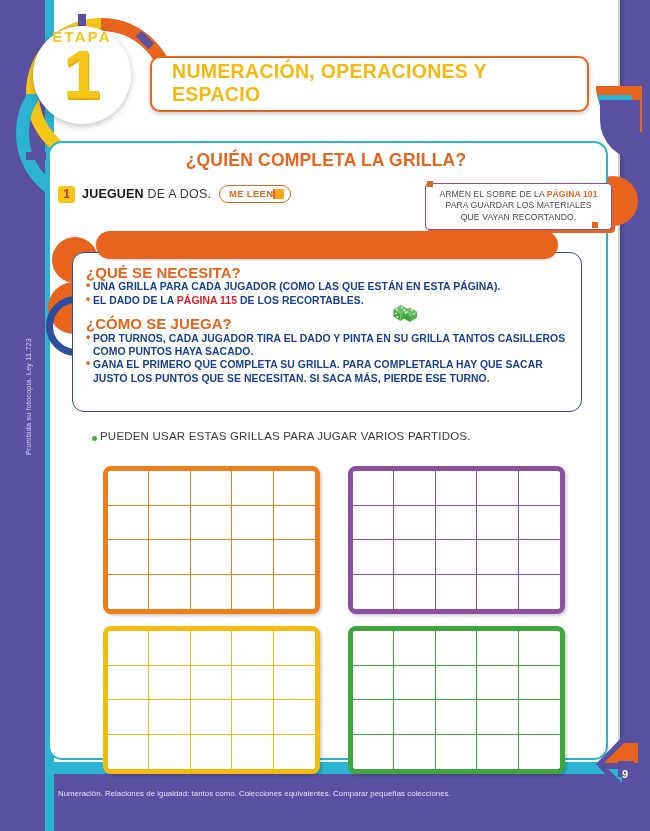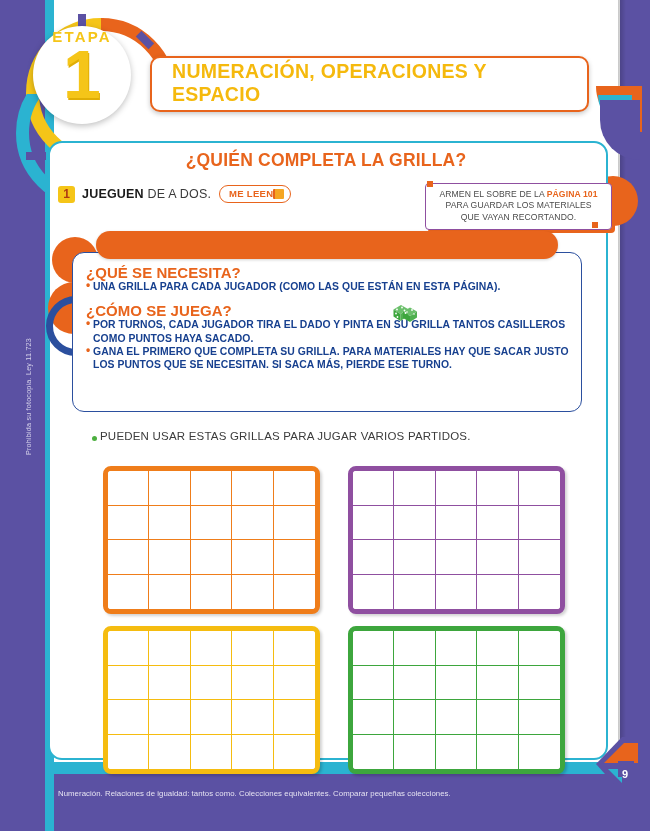--- a/index.html
+++ b/index.html
@@ -535,24 +535,27 @@
   <div class="deco-o1"></div>
   <div class="deco-o2"></div>
   <div class="deco-ring-blue"></div>
 
   <div class="rules-card"></div>
   <div class="rules-header"></div>
 
   <div class="rules-body">
     <div class="rules-sub">¿QUÉ SE NECESITA?</div>
     <div class="rule-li">UNA GRILLA PARA CADA JUGADOR (COMO LAS QUE ESTÁN EN ESTA PÁGINA).</div>
+    <div class="rule-li">
+      <span>EL DADO DE LA </span><span class="pg-red">PÁGINA 115</span><span> DE LOS RECORTABLES.</span>
+    </div>
     <div class="rules-gap"></div>
     <div class="rules-sub">¿CÓMO SE JUEGA?</div>
     <div class="rule-li">POR TURNOS, CADA JUGADOR TIRA EL DADO Y PINTA EN SU GRILLA TANTOS CASILLEROS COMO PUNTOS HAYA SACADO.</div>
-    <div class="rule-li">GANA EL PRIMERO QUE COMPLETA SU GRILLA. PARA MATERIALES HAY QUE SACAR JUSTO LOS PUNTOS QUE SE NECESITAN. SI SACA MÁS, PIERDE ESE TURNO.</div>
+    <div class="rule-li">GANA EL PRIMERO QUE COMPLETA SU GRILLA. PARA COMPLETARLA HAY QUE SACAR JUSTO LOS PUNTOS QUE SE NECESITAN. SI SACA MÁS, PIERDE ESE TURNO.</div>
   </div>
 
   <svg class="dice" viewBox="0 0 28 20">
     <g>
       <path d="M2.5 6.5 L10 2 L17 6 L9.5 11 Z" fill="#6abf6a"></path>
       <path d="M2.5 6.5 L9.5 11 L9.5 18 L2.5 13.5 Z" fill="#3da63d"></path>
       <path d="M9.5 11 L17 6 L17 13 L9.5 18 Z" fill="#4fb04f"></path>
       <path d="M12 8.5 L19 4.5 L26 8.5 L19 13 Z" fill="#6abf6a"></path>
       <path d="M12 8.5 L19 13 L19 19 L12 15 Z" fill="#3da63d"></path>
       <path d="M19 13 L26 8.5 L26 14.5 L19 19 Z" fill="#4fb04f"></path>

